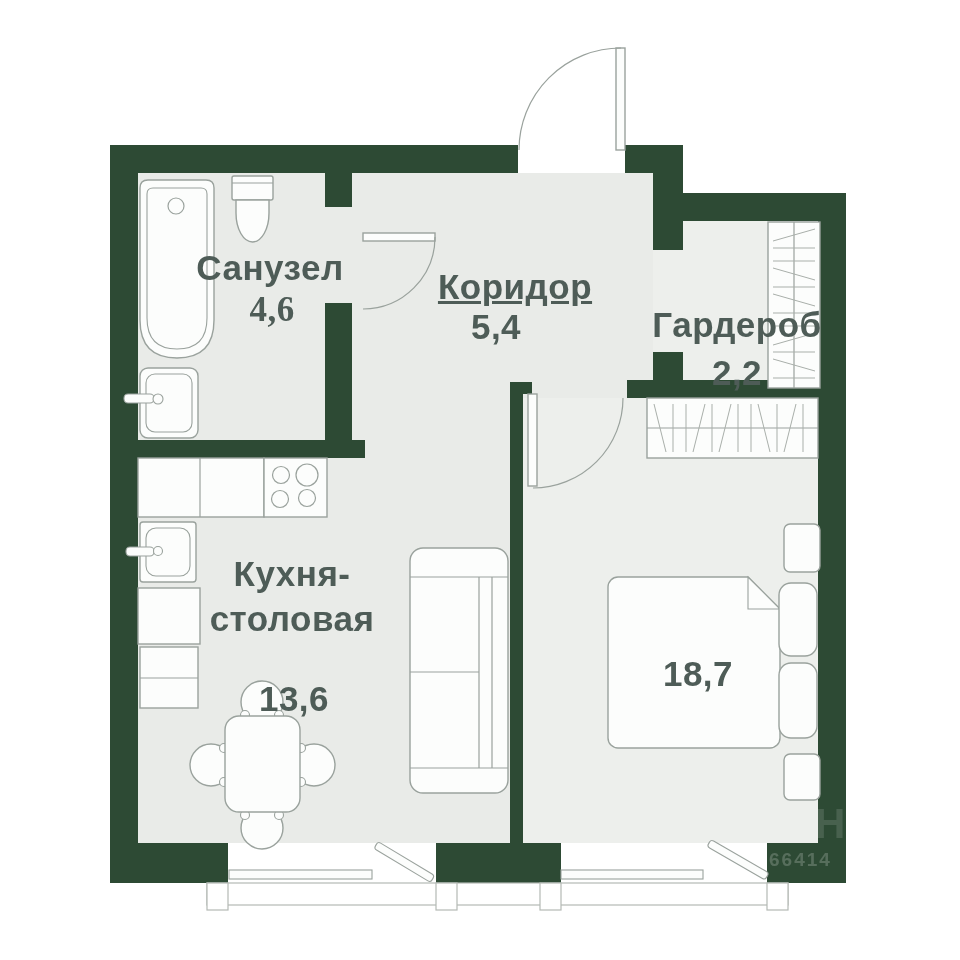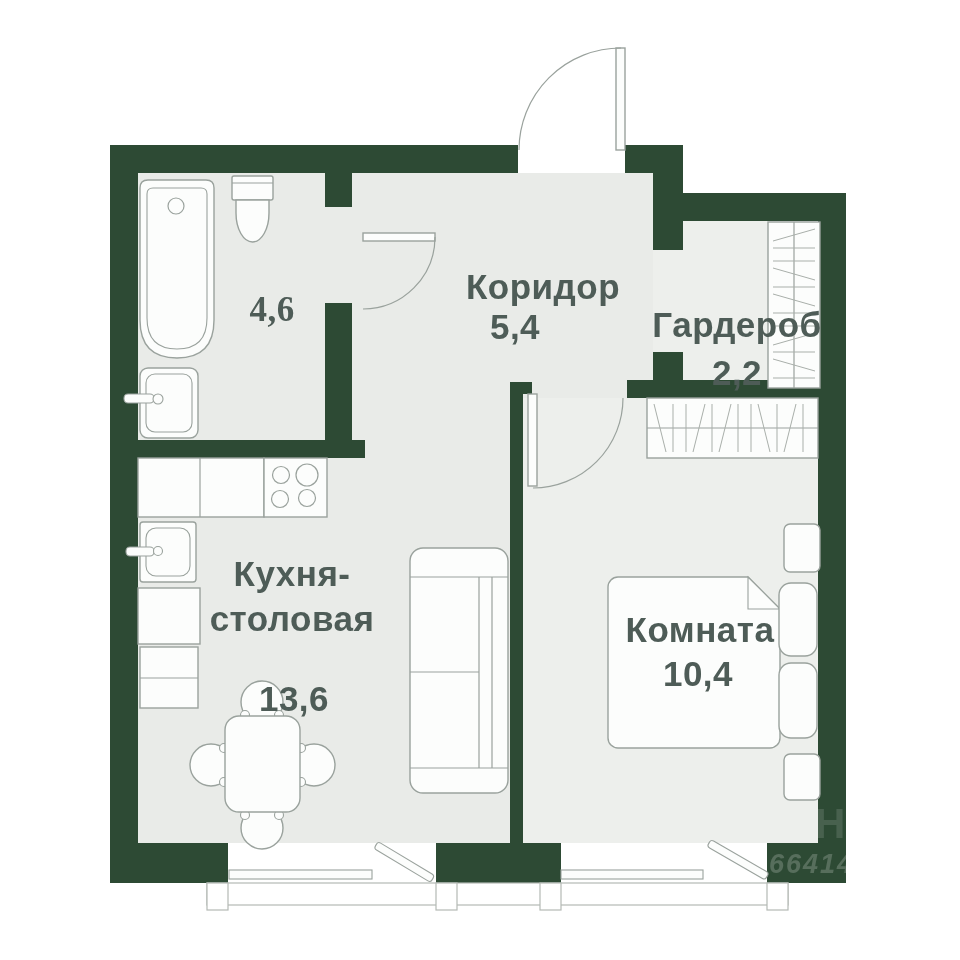--- a/index.html
+++ b/index.html
@@ -12,22 +12,22 @@
   .floor{position:absolute;background:var(--floor);}
   .floor.light{background:var(--floor-light);}
   .wall{position:absolute;background:var(--wall);}
   .lbl{position:absolute;transform:translate(-50%,-50%);font-weight:bold;font-size:35px;
        color:var(--label);letter-spacing:.5px;white-space:nowrap;}
   svg{position:absolute;left:0;top:0;}
   .f{fill:#fcfdfc;stroke:var(--outline);stroke-width:1.4;}
   .f2{fill:#fcfdfc;stroke:var(--outline);stroke-width:1.1;}
   .ln{stroke:var(--outline);stroke-width:1.2;fill:none;}
   .hatch{stroke:#a9afaa;stroke-width:1;fill:none;}
-  .wm-num{position:absolute;font-weight:bold;font-size:27px;letter-spacing:2px;
-          color:rgba(255,255,255,0.20);font-style:italic;}
+  .wm-num{position:absolute;font-weight:bold;font-size:19px;letter-spacing:2px;
+          color:rgba(255,255,255,0.20);}
   .wm-ghost{position:absolute;font-weight:bold;font-size:42px;color:rgba(255,255,255,0.13);}
 </style>
 </head>
 <body>
 
 <div id="plan">
 
   <div class="floor" style="left:138px;top:173px;width:515px;height:670px;"></div>
   <div class="floor light" style="left:653px;top:221px;width:165px;height:177px;"></div>
   <div class="floor light" style="left:523px;top:398px;width:295px;height:445px;"></div>
@@ -166,31 +166,31 @@
 
     <g>
       <rect x="207" y="883" width="581" height="22" fill="#ffffff" stroke="#b4b9b5" stroke-width="1.2"></rect>
       <rect x="207" y="883" width="21" height="27" fill="#ffffff" stroke="#b4b9b5" stroke-width="1.2"></rect>
       <rect x="436" y="883" width="21" height="27" fill="#ffffff" stroke="#b4b9b5" stroke-width="1.2"></rect>
       <rect x="540" y="883" width="21" height="27" fill="#ffffff" stroke="#b4b9b5" stroke-width="1.2"></rect>
       <rect x="767" y="883" width="21" height="27" fill="#ffffff" stroke="#b4b9b5" stroke-width="1.2"></rect>
     </g>
   </svg>
 
+  <div class="lbl" style="left:270px;top:268px;">Санузел</div>
   <div class="lbl" style="left:272px;top:310px;font-family:Liberation Serif, serif;">4,6</div>
 
-  <div class="lbl" style="left:543px;top:287px;">Коридор</div>
-  <div class="lbl" style="left:515px;top:327px;">5,4</div>
+  <div class="lbl" style="left:515px;top:287px;text-decoration:underline;">Коридор</div>
+  <div class="lbl" style="left:496px;top:327px;">5,4</div>
 
   <div class="lbl" style="left:737px;top:295px;margin-top:30px;">Гардероб</div>
   <div class="lbl" style="left:737px;top:337px;margin-top:36px;">2,2</div>
 
   <div class="lbl" style="left:292px;top:574px;">Кухня-</div>
   <div class="lbl" style="left:292px;top:619px;">столовая</div>
   <div class="lbl" style="left:294px;top:663px;margin-top:36px;">13,6</div>
 
-  <div class="lbl" style="left:700px;top:630px;">Комната</div>
-  <div class="lbl" style="left:698px;top:674px;">10,4</div>
+  <div class="lbl" style="left:698px;top:674px;">18,7</div>
 
   <div class="wm-ghost" style="left:815px;top:800px;">Н</div>
   <div class="wm-num" style="left:769px;top:849px;">66414</div>
 
 </div>
 
 </body></html>

